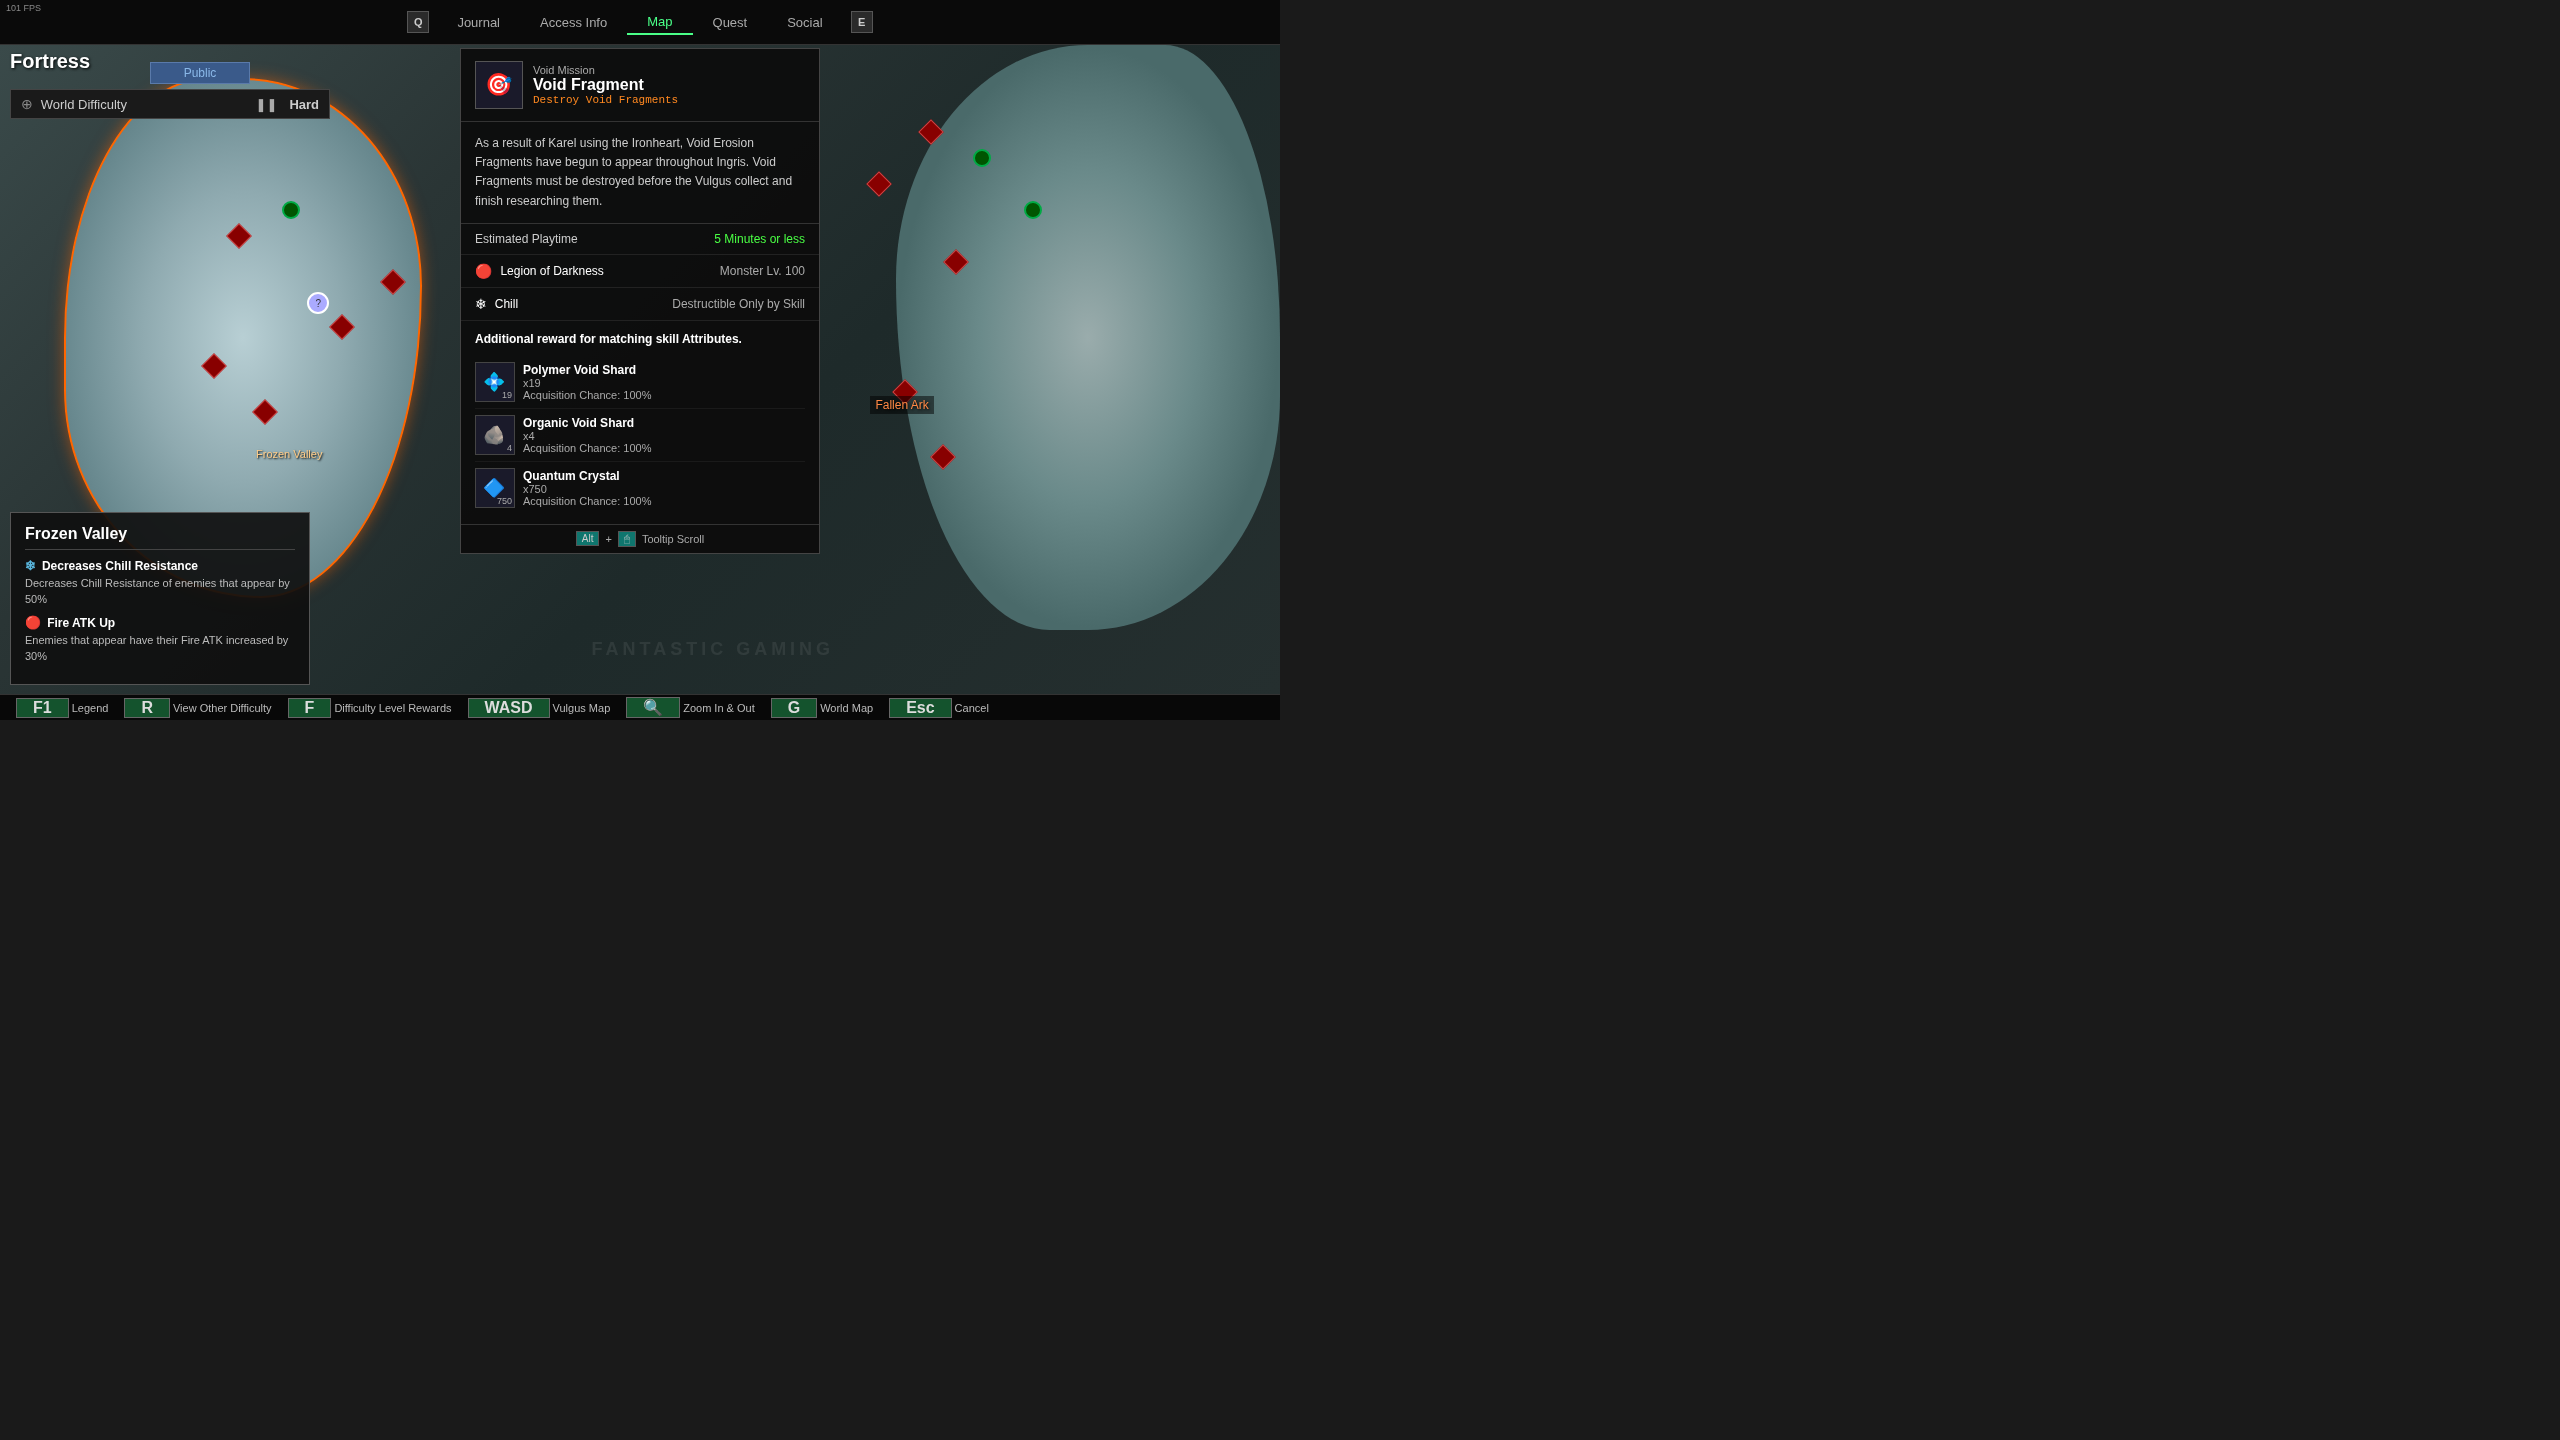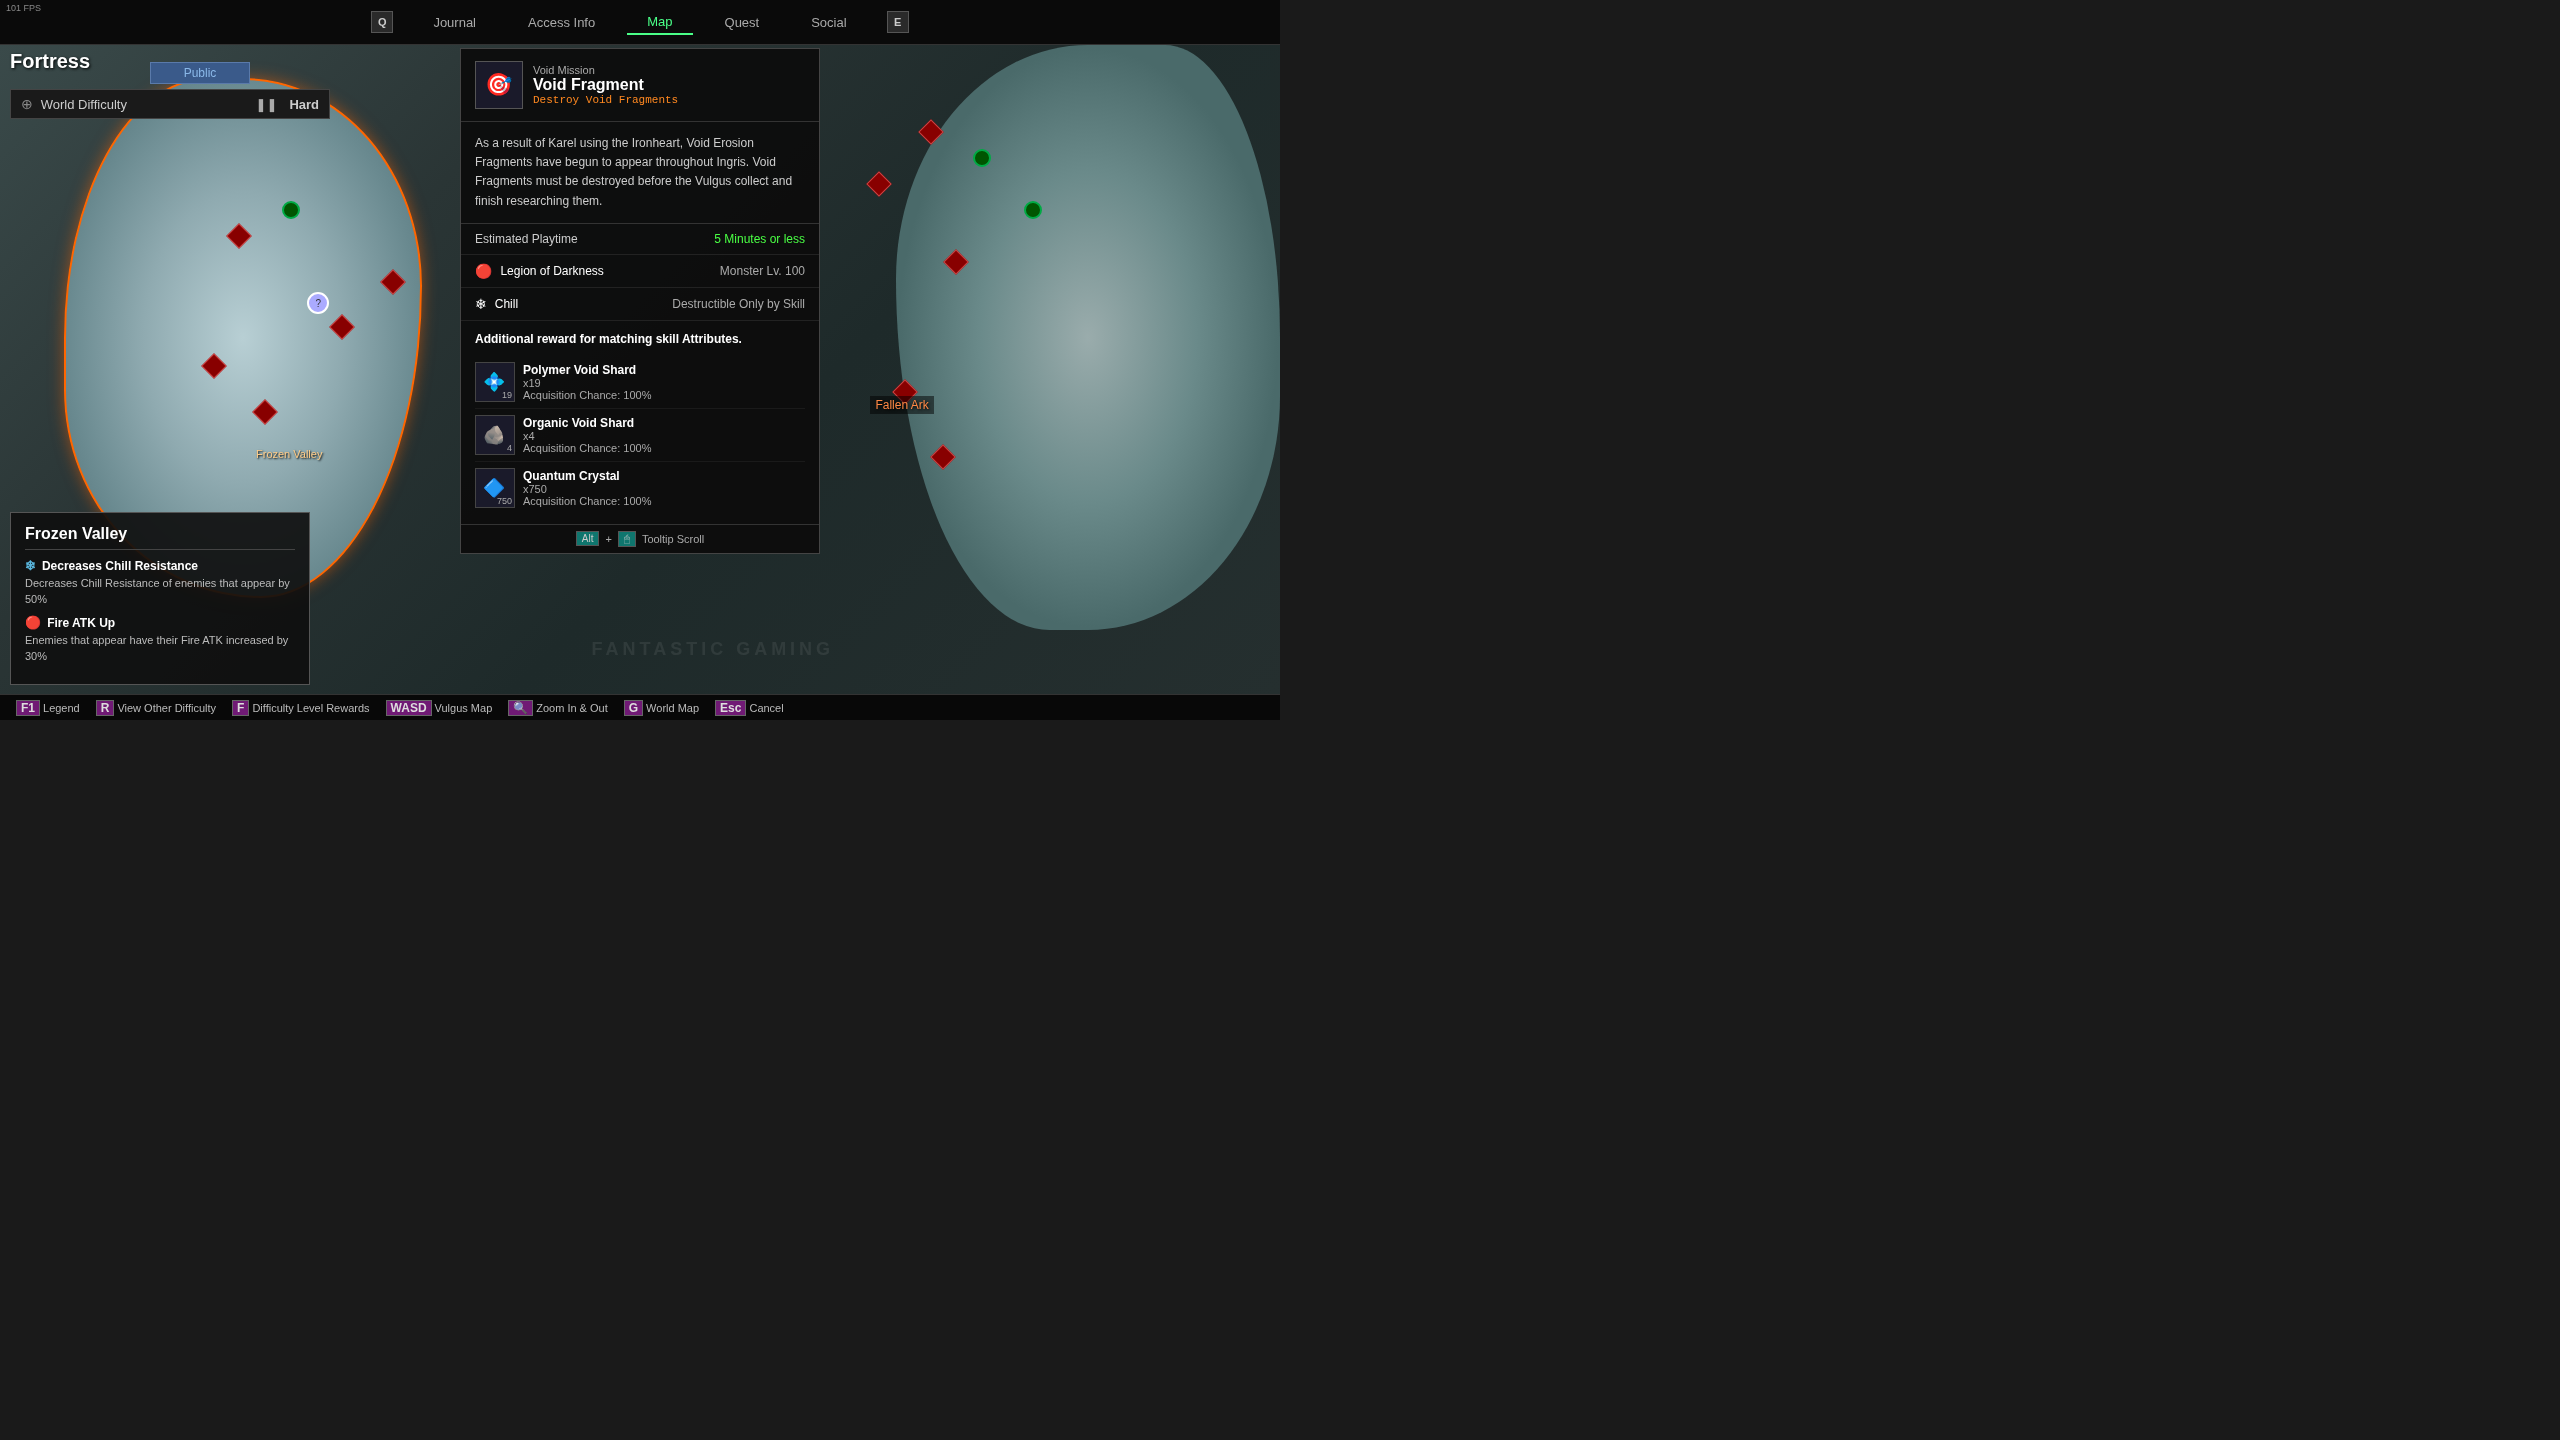--- a/index.html
+++ b/index.html
@@ -15,21 +15,21 @@
 
     
     #top-nav {
       position: absolute;
       top: 0; left: 0; right: 0;
       height: 45px;
       background: rgba(10,10,10,0.95);
       display: flex;
       align-items: center;
       justify-content: center;
-      gap: 12px;
+      gap: 0;
       z-index: 100;
       border-bottom: 1px solid #333;
     }
     .nav-key-box {
       width: 22px; height: 22px;
       background: #2a2a2a;
       border: 1px solid #555;
       display: flex; align-items: center; justify-content: center;
       font-size: 11px; font-weight: bold; color: #ccc;
       margin: 0 8px;
@@ -275,24 +275,24 @@
       border-top: 1px solid #333;
       font-size: 11px;
     }
     .bottom-item {
       display: flex; align-items: center; gap: 3px;
       padding: 0 8px;
       color: #bbb;
       white-space: nowrap;
     }
     .bottom-key {
-      background: #701a75;
+      background: #14532d;
       border: 1px solid #666;
-      padding: 0 4px;
-      font-size: 12px; color: #ddd;
+      padding: 0 16px;
+      font-size: 16px; color: #ddd;
       font-weight: bold;
     }
 
     
     #watermark {
       position: absolute;
       bottom: 60px;
       left: 50%;
       transform: translateX(-20%);
       font-size: 18px;

